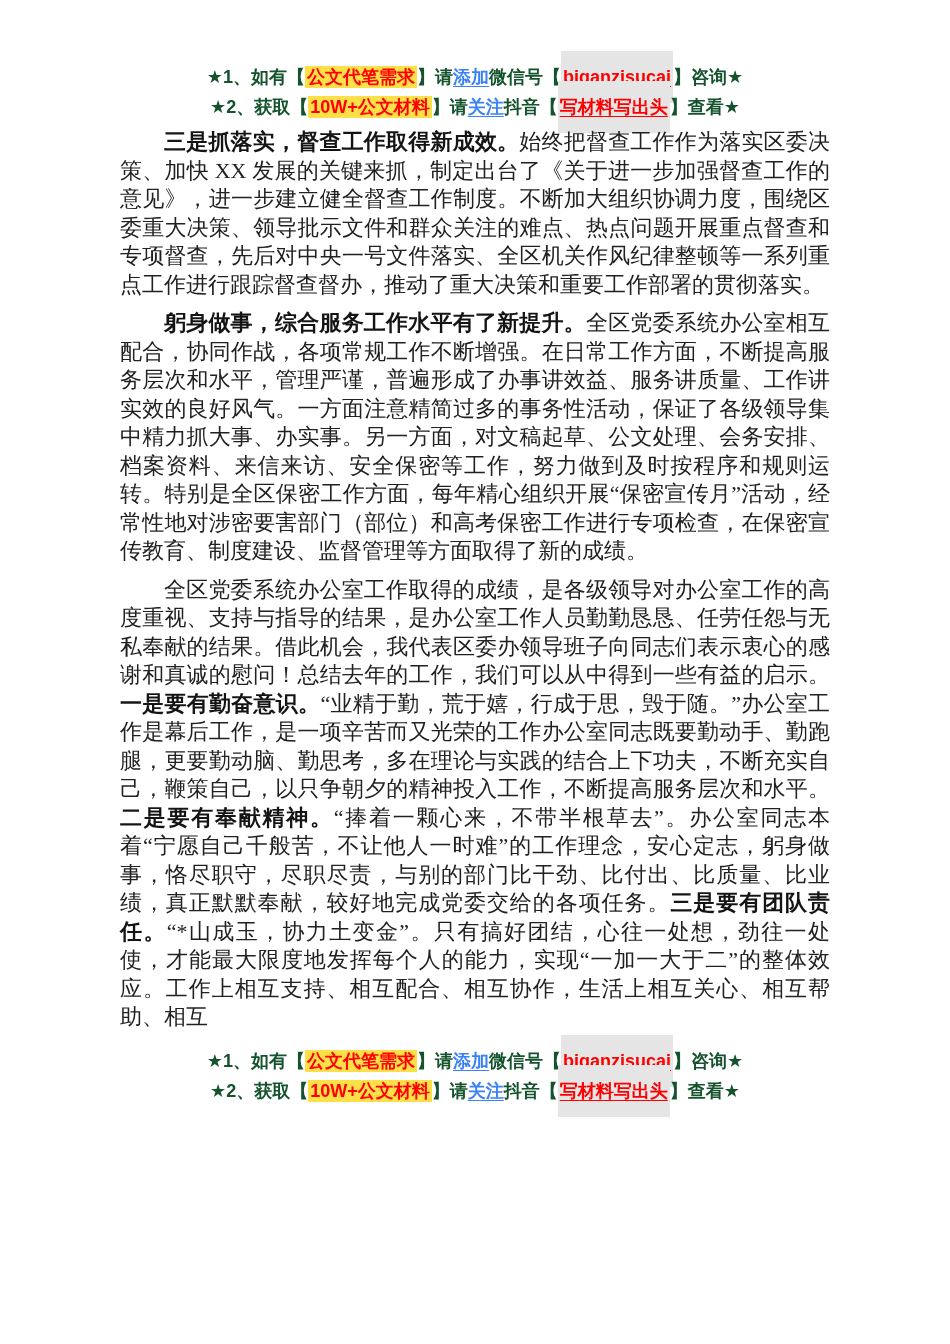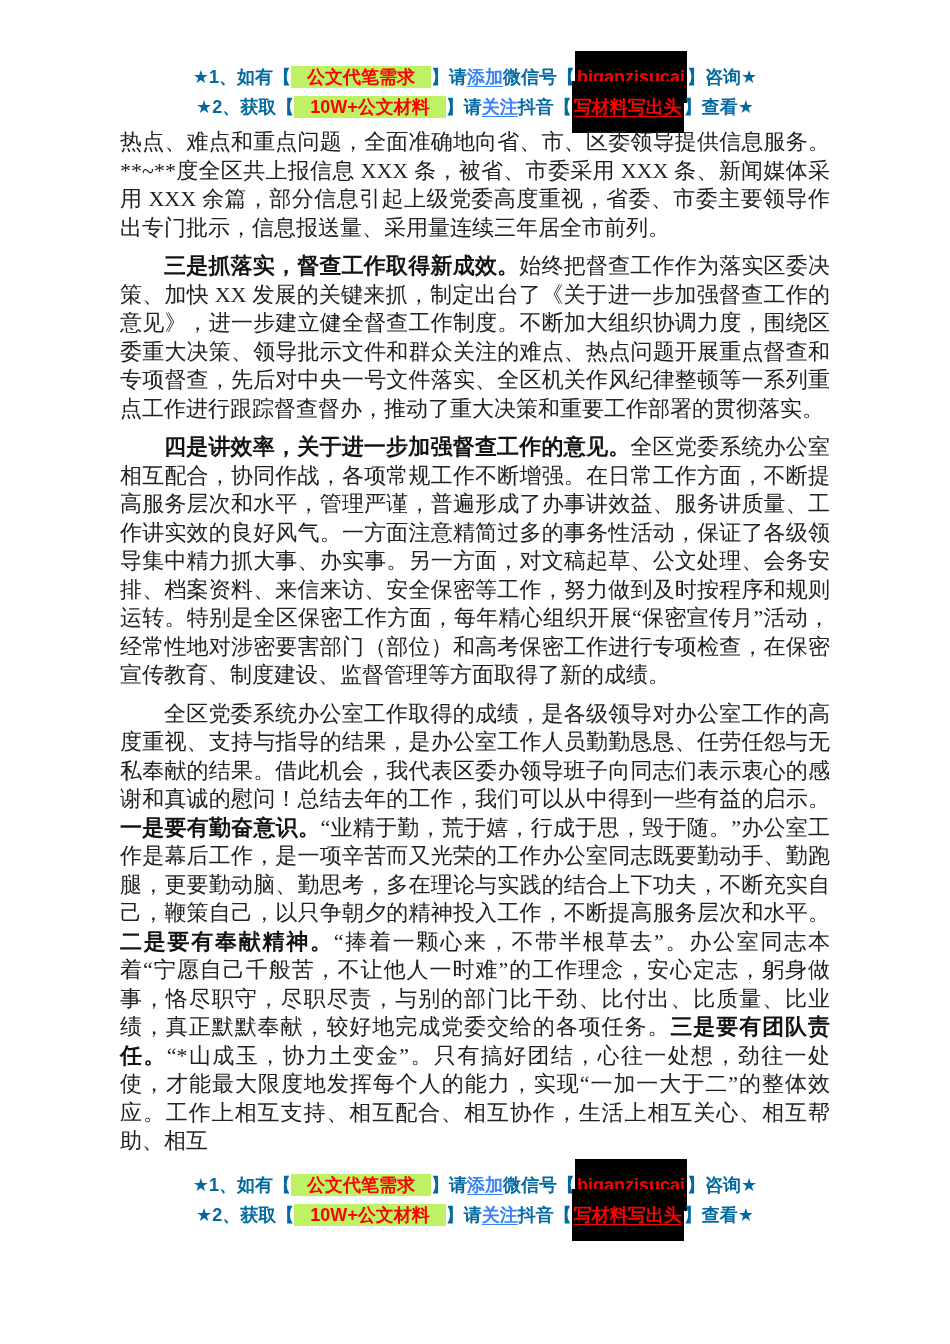--- a/index.html
+++ b/index.html
@@ -18,24 +18,24 @@
   .promo-block {
     text-align: center;
     font-family: "Liberation Sans", "DejaVu Sans", sans-serif;
     font-weight: 700;
     font-size: 18px;
     line-height: 30px;
     color: #000000;
     white-space: nowrap;
   }
   .promo-line { display: block; }
-  .seg-plain { color: #0369a1; }
-  .seg-red-highlight { color: #ff0000; background: #bef264; padding: 1px 16px; }
+  .seg-plain { color: #14532d; }
+  .seg-red-highlight { color: #ff0000; background: #fde047; padding: 1px 2px; }
   .seg-underline { color: #3b82f6; text-decoration: underline; text-underline-offset: 3px; }
-  .seg-red-highlight-underline { color: #ff0000; background: #000000; padding: 16px 2px; text-decoration: underline; text-underline-offset: 3px; }
+  .seg-red-highlight-underline { color: #ff0000; background: #e5e5e5; padding: 16px 2px; text-decoration: underline; text-underline-offset: 3px; }
   .doc-body {
     margin-top: 6px;
     font-size: 22px;
     line-height: 28.5px;
     text-align: justify;
     color: #212121;
   }
   .para { margin: 0 0 10px 0; }
   .para.indent { text-indent: 44px; }
   .bold { font-weight: 700; color: #141414; margin-top: 37px; }
@@ -45,23 +45,22 @@
 <body>
 
 <div class="page">
 
   <div class="promo-block">
     <span class="promo-line"><span class="seg-plain">★1、如有【</span><span class="seg-red-highlight">公文代笔需求</span><span class="seg-plain">】请</span><span class="seg-underline">添加</span><span class="seg-plain">微信号【</span><span class="seg-red-highlight-underline">biganzisucai</span><span class="seg-plain">】咨询★</span></span>
     <span class="promo-line"><span class="seg-plain">★2、获取【</span><span class="seg-red-highlight">10W+公文材料</span><span class="seg-plain">】请</span><span class="seg-underline">关注</span><span class="seg-plain">抖音【</span><span class="seg-red-highlight-underline">写材料写出头</span><span class="seg-plain">】查看★</span></span>
   </div>
 
   <div class="doc-body">
-      <p class="para"><span>热点、难点和重点问题，全面准确地向省、市、区委领导提供信息服务。**~**度全区共上报信息 XXX 条，被省、市委采用 XXX 条、新闻媒体采用 XXX 余篇，部分信息引起上级党委高度重视，省委、市委主要领导作出专门批示，信息报送量、采用量连续三年居全市前列。</span></p>
       <p class="para indent"><span class="bold">三是抓落实，督查工作取得新成效。</span><span>始终把督查工作作为落实区委决策、加快 XX 发展的关键来抓，制定出台了《关于进一步加强督查工作的意见》，进一步建立健全督查工作制度。不断加大组织协调力度，围绕区委重大决策、领导批示文件和群众关注的难点、热点问题开展重点督查和专项督查，先后对中央一号文件落实、全区机关作风纪律整顿等一系列重点工作进行跟踪督查督办，推动了重大决策和重要工作部署的贯彻落实。</span></p>
-      <p class="para indent"><span class="bold">四是讲效率，关于进一步加强督查工作的意见。</span><span>全区党委系统办公室相互配合，协同作战，各项常规工作不断增强。在日常工作方面，不断提高服务层次和水平，管理严谨，普遍形成了办事讲效益、服务讲质量、工作讲实效的良好风气。一方面注意精简过多的事务性活动，保证了各级领导集中精力抓大事、办实事。另一方面，对文稿起草、公文处理、会务安排、档案资料、来信来访、安全保密等工作，努力做到及时按程序和规则运转。特别是全区保密工作方面，每年精心组织开展“保密宣传月”活动，经常性地对涉密要害部门（部位）和高考保密工作进行专项检查，在保密宣传教育、制度建设、监督管理等方面取得了新的成绩。</span></p>
+      <p class="para indent"><span class="bold">躬身做事，综合服务工作水平有了新提升。</span><span>全区党委系统办公室相互配合，协同作战，各项常规工作不断增强。在日常工作方面，不断提高服务层次和水平，管理严谨，普遍形成了办事讲效益、服务讲质量、工作讲实效的良好风气。一方面注意精简过多的事务性活动，保证了各级领导集中精力抓大事、办实事。另一方面，对文稿起草、公文处理、会务安排、档案资料、来信来访、安全保密等工作，努力做到及时按程序和规则运转。特别是全区保密工作方面，每年精心组织开展“保密宣传月”活动，经常性地对涉密要害部门（部位）和高考保密工作进行专项检查，在保密宣传教育、制度建设、监督管理等方面取得了新的成绩。</span></p>
       <p class="para indent"><span>全区党委系统办公室工作取得的成绩，是各级领导对办公室工作的高度重视、支持与指导的结果，是办公室工作人员勤勤恳恳、任劳任怨与无私奉献的结果。借此机会，我代表区委办领导班子向同志们表示衷心的感谢和真诚的慰问！总结去年的工作，我们可以从中得到一些有益的启示。</span><span class="bold">一是要有勤奋意识。</span><span>“业精于勤，荒于嬉，行成于思，毁于随。”办公室工作是幕后工作，是一项辛苦而又光荣的工作办公室同志既要勤动手、勤跑腿，更要勤动脑、勤思考，多在理论与实践的结合上下功夫，不断充实自己，鞭策自己，以只争朝夕的精神投入工作，不断提高服务层次和水平。</span><span class="bold">二是要有奉献精神。</span><span>“捧着一颗心来，不带半根草去”。办公室同志本着“宁愿自己千般苦，不让他人一时难”的工作理念，安心定志，躬身做事，恪尽职守，尽职尽责，与别的部门比干劲、比付出、比质量、比业绩，真正默默奉献，较好地完成党委交给的各项任务。</span><span class="bold">三是要有团队责任。</span><span>“*山成玉，协力土变金”。只有搞好团结，心往一处想，劲往一处使，才能最大限度地发挥每个人的能力，实现“一加一大于二”的整体效应。工作上相互支持、相互配合、相互协作，生活上相互关心、相互帮助、相互</span></p>
     </div>
 
   <div class="promo-block footer-block">
     <span class="promo-line"><span class="seg-plain">★1、如有【</span><span class="seg-red-highlight">公文代笔需求</span><span class="seg-plain">】请</span><span class="seg-underline">添加</span><span class="seg-plain">微信号【</span><span class="seg-red-highlight-underline">biganzisucai</span><span class="seg-plain">】咨询★</span></span>
     <span class="promo-line"><span class="seg-plain">★2、获取【</span><span class="seg-red-highlight">10W+公文材料</span><span class="seg-plain">】请</span><span class="seg-underline">关注</span><span class="seg-plain">抖音【</span><span class="seg-red-highlight-underline">写材料写出头</span><span class="seg-plain">】查看★</span></span>
   </div>
 
 </div>
 

